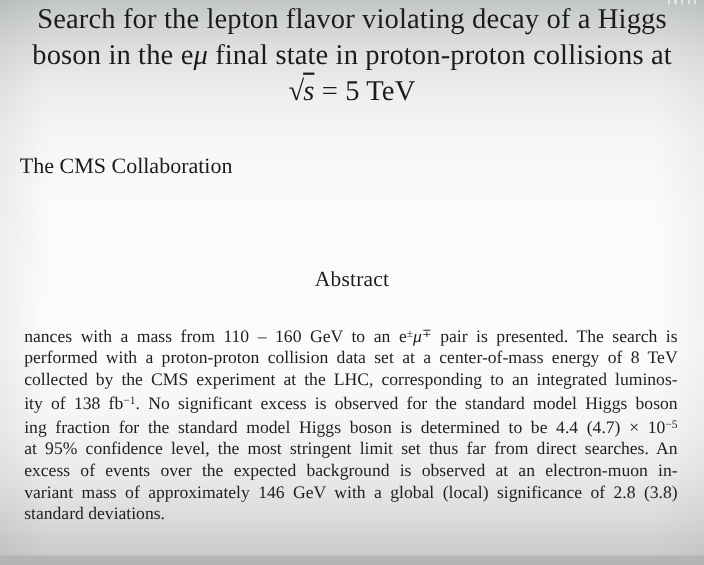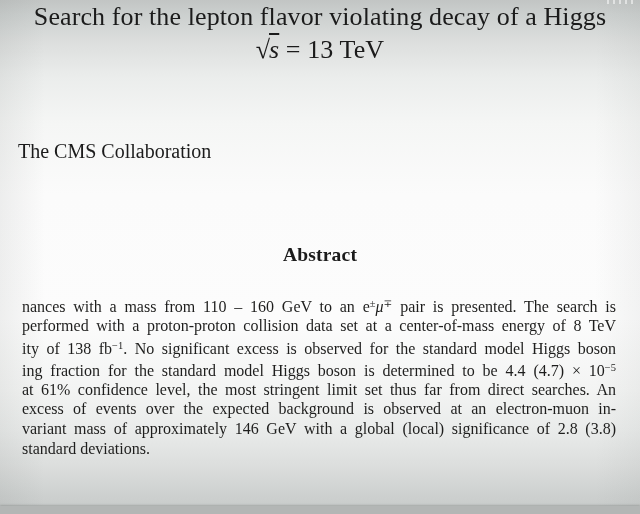--- a/index.html
+++ b/index.html
@@ -32,21 +32,21 @@
   .tline { display: block; text-align: center; }
   .it { font-style: italic; }
   .ovl { text-decoration: overline; }
   .sqrt { letter-spacing: -1px; }
   .collab {
     position: absolute; top: 139px; left: 18px; width: 100%;
     font-size: 20px; line-height: 24px;
   }
   .abs-head {
     position: absolute; top: 243px; left: 0; width: 100%;
-    text-align: center; font-size: 19.5px; line-height: 24px; font-weight: 700;
+    text-align: center; font-size: 19.5px; line-height: 24px; font-weight: 400;
     letter-spacing: 0.2px;
   }
   .abs-body {
     position: absolute; top: 294px; left: 22px; width: 594px;
     font-size: 16px; line-height: 19.6px; color: #1e1e1d;
   }
   .abs-line { text-align: justify; text-align-last: justify; }
   .abs-line.last { text-align: left; text-align-last: left; }
   .sup { font-size: 10.5px; vertical-align: 4.5px; }
   .bottom-band {
@@ -56,31 +56,33 @@
   }
 </style>
 </head>
 <body>
 
 <div class="vignette"></div>
 <div class="artifact"></div>
 
 <h1 class="title">
   <span class="tline">Search for the lepton flavor violating decay of a Higgs</span>
-  <span class="tline"><span class="sqrt">√</span><span class="it ovl">s</span><span> = 13 TeV</span></span>
+  <span class="tline"><span>boson in the e</span><span class="it">μ</span><span> final state in proton-proton collisions at</span></span>
+  <span class="tline"><span class="sqrt">√</span><span class="it ovl">s</span><span> = 5 TeV</span></span>
 </h1>
 
 <div class="collab">The CMS Collaboration</div>
 
 <div class="abs-head">Abstract</div>
 
 <div class="abs-body">
   <div class="abs-line"><span>nances with a mass from 110 – 160 GeV to an e</span><span class="sup">±</span><span class="it">μ</span><span class="sup">∓</span><span> pair is presented. The search is</span></div>
   <div class="abs-line">performed with a proton-proton collision data set at a center-of-mass energy of 8 TeV</div>
+  <div class="abs-line">collected by the CMS experiment at the LHC, corresponding to an integrated luminos-</div>
   <div class="abs-line"><span>ity of 138 fb</span><span class="sup">−1</span><span>. No significant excess is observed for the standard model Higgs boson</span></div>
   <div class="abs-line"><span>ing fraction for the standard model Higgs boson is determined to be 4.4 (4.7) × 10</span><span class="sup">−5</span></div>
-  <div class="abs-line">at 61% confidence level, the most stringent limit set thus far from direct searches. An</div>
+  <div class="abs-line">at 95% confidence level, the most stringent limit set thus far from direct searches. An</div>
   <div class="abs-line">excess of events over the expected background is observed at an electron-muon in-</div>
   <div class="abs-line">variant mass of approximately 146 GeV with a global (local) significance of 2.8 (3.8)</div>
   <div class="abs-line last">standard deviations.</div>
 </div>
 
 <div class="bottom-band"></div>
 
 </body></html>

